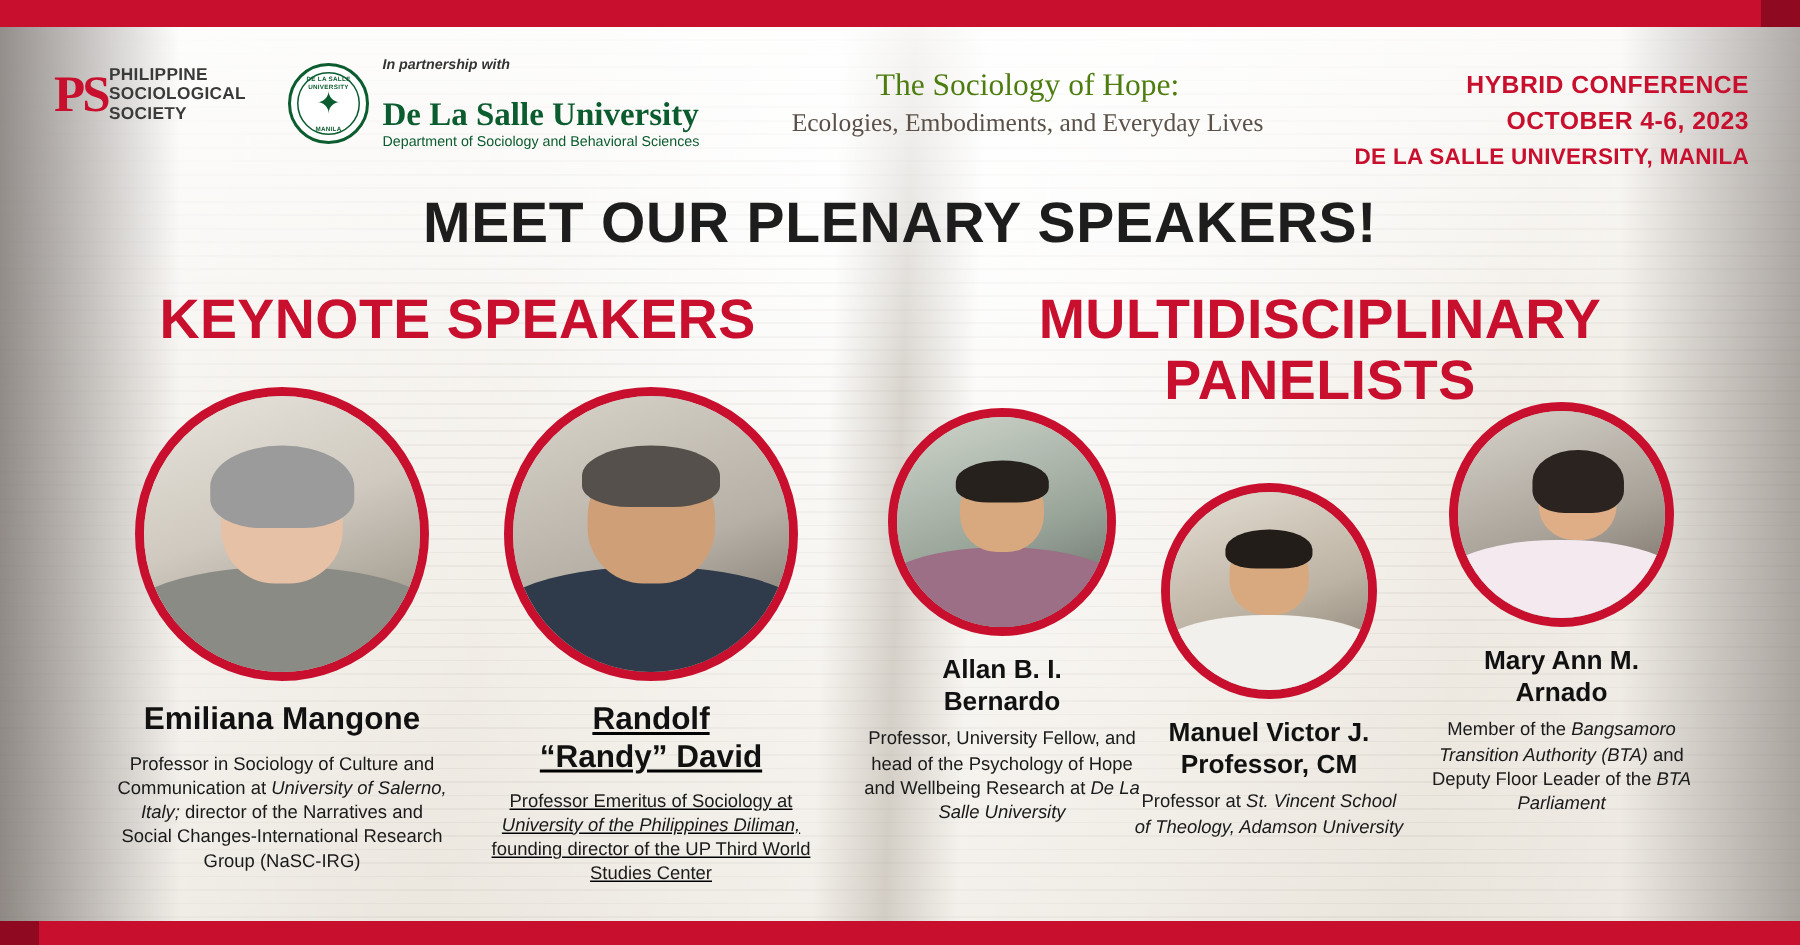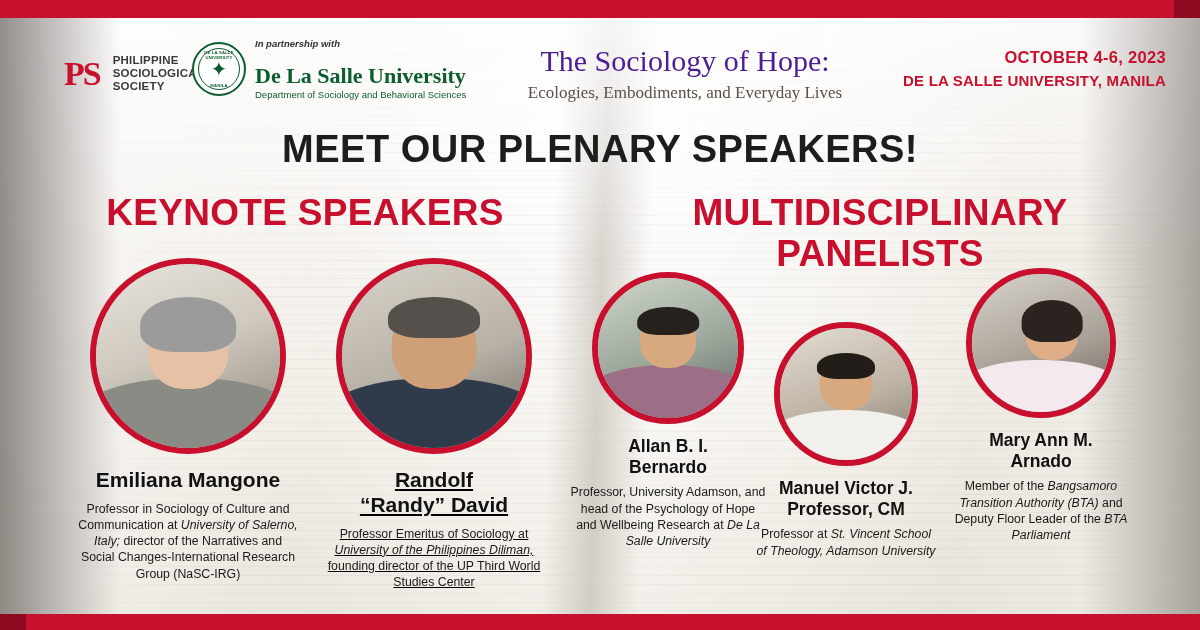--- a/index.html
+++ b/index.html
@@ -58,22 +58,22 @@
   .bottom-bar .notch {
     position: absolute; left: 0; bottom: 0; width: 26px; height: 16px;
     background: #8f0a20;
   }
 
   
   .header {
     position: absolute; top: 30px; left: 0; width: 1200px; height: 90px;
   }
   .pss-logo {
-    position: absolute; left: 36px; top: 24px;
-    display: flex; align-items: center; gap: 13px; margin-left: 28px;
+    position: absolute; left: 36px; top: 14px;
+    display: flex; align-items: center; gap: 1px;
   }
   .pss-mark {
     font-family: "Liberation Serif", serif;
     font-size: 34px; font-weight: bold; color: #c8102e;
     letter-spacing: -2px; line-height: 1;
   }
   .pss-text {
     font-size: 11.5px; font-weight: bold; color: #3a3a3a;
     line-height: 1.15; letter-spacing: 0.2px;
   }
@@ -109,21 +109,21 @@
     font-size: 22px; font-weight: bold; color: #0b5c2e; line-height: 1.05;
   }
   .dlsu-txt .dlsu-dept {
     font-size: 9.5px; color: #0b5c2e; margin-top: 2px;
   }
   .conf-title {
     position: absolute; left: 470px; top: 14px; width: 430px; text-align: center;
   }
   .conf-title .line1 {
     font-family: "Liberation Serif", serif;
-    font-size: 30px; color: #4c1d95; font-weight: normal; line-height: 1.15;
+    font-size: 21px; color: #4d7c0f; font-weight: normal; line-height: 1.15;
   }
   .conf-title .line2 {
     font-family: "Liberation Serif", serif;
     font-size: 17px; color: #5a5047; margin-top: 4px;
   }
   .conf-meta {
     position: absolute; right: 34px; top: 16px; text-align: right;
     color: #c8102e; font-weight: bold; line-height: 1.45;
   }
   .conf-meta .m1 { font-size: 16.5px; letter-spacing: 0.3px; }
@@ -247,20 +247,21 @@
         <div class="dlsu-dept">Department of Sociology and Behavioral Sciences</div>
       </div>
     </div>
 
     <div class="conf-title">
       <div class="line1">The Sociology of Hope:</div>
       <div class="line2">Ecologies, Embodiments, and Everyday Lives</div>
     </div>
 
     <div class="conf-meta">
+      <div class="m1">HYBRID CONFERENCE</div>
       <div class="m2">OCTOBER 4-6, 2023</div>
       <div class="m3">DE LA SALLE UNIVERSITY, MANILA</div>
     </div>
   </div>
 
   <div class="main-heading">MEET OUR PLENARY SPEAKERS!</div>
 
   <div class="sec-keynote">KEYNOTE SPEAKERS</div>
   <div class="sec-panel">
     <div>MULTIDISCIPLINARY</div>
@@ -299,21 +300,21 @@
       <div class="photo-inner" style="background:linear-gradient(160deg,#cfd6cc 0%,#9aa59a 55%,#5d6660 100%);">
         <div class="p-shoulders" style="background:#9c6f86;"></div>
         <div class="p-head" style="width:40%;height:40%;top:24%;background:#d8a97f;"></div>
         <div class="p-hair" style="width:44%;height:20%;top:21%;background:#26211d;"></div>
       </div>
     </div>
     <div class="speaker-name">
       <div>Allan B. I.</div>
       <div>Bernardo</div>
     </div>
-    <div class="speaker-desc"><span>Professor, University Adamson, and head of the Psychology of Hope and Wellbeing Research at </span><i>De La Salle University</i></div>
+    <div class="speaker-desc"><span>Professor, University Fellow, and head of the Psychology of Hope and Wellbeing Research at </span><i>De La Salle University</i></div>
   </div>
 
   <div class="speaker" id="sp-sapitula">
     <div class="photo-ring">
       <div class="photo-inner" style="background:linear-gradient(160deg,#e3ddd2 0%,#bdb3a4 55%,#7c736a 100%);">
         <div class="p-shoulders" style="background:#f1f0ec;"></div>
         <div class="p-head" style="width:40%;height:40%;top:22%;background:#d8a97f;"></div>
         <div class="p-hair" style="width:44%;height:20%;top:19%;background:#221d19;"></div>
       </div>
     </div>

